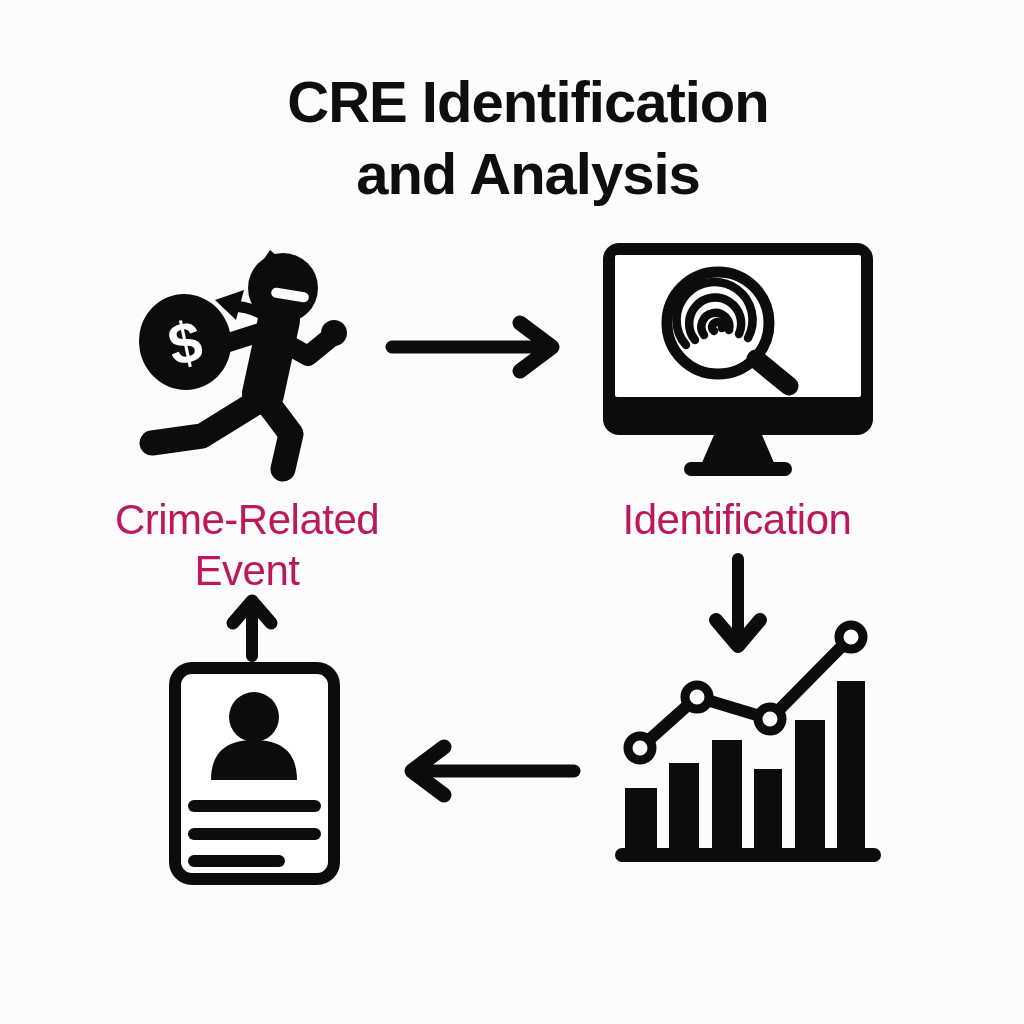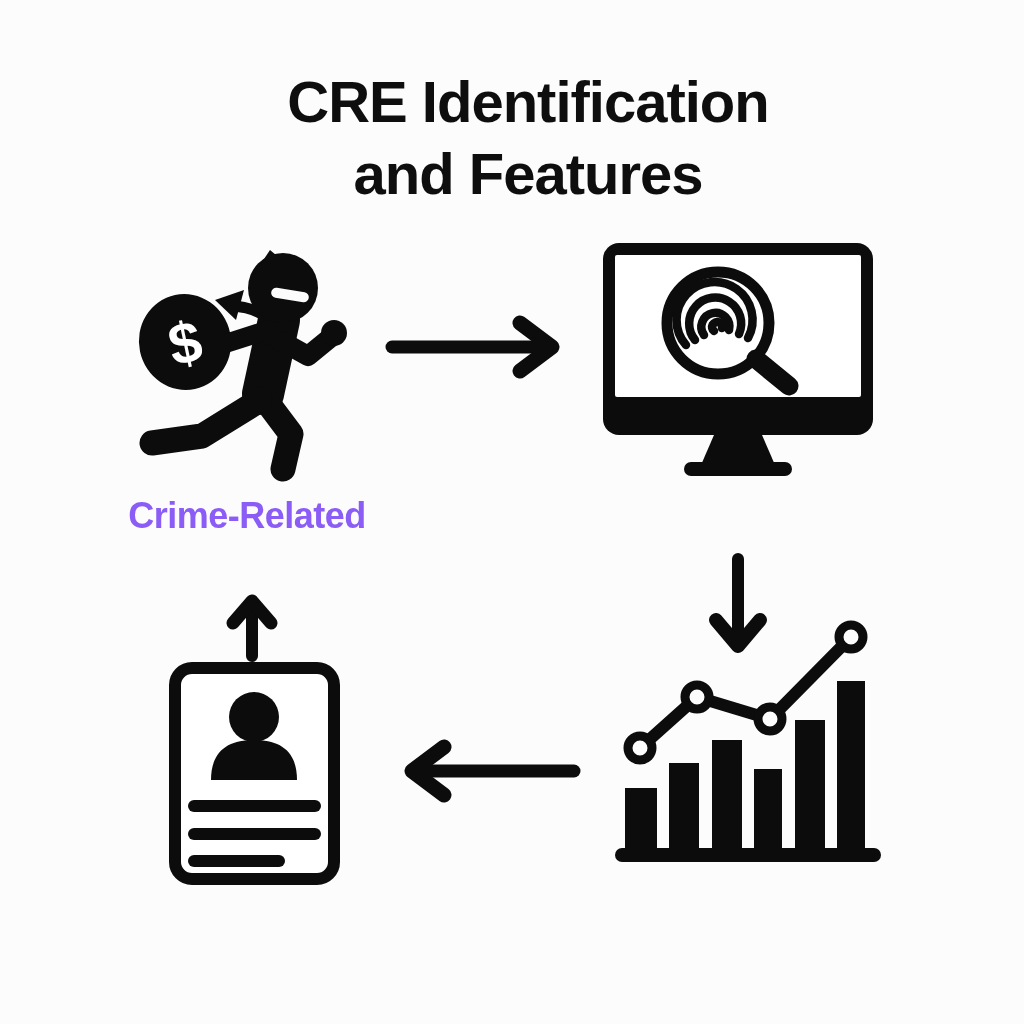--- a/index.html
+++ b/index.html
@@ -13,35 +13,35 @@
   .canvas{position:absolute;inset:0;}
   .abs{position:absolute;}
   h1.title{
     margin:16px;position:absolute;top:50px;left:0;width:1024px;
     text-align:center;
     font-size:58px;line-height:1.24;font-weight:700;
     letter-spacing:-1px;color:#0e0e0e;
   }
   .node-label{
     position:absolute;text-align:center;
-    font-size:36px;line-height:1.22;font-weight:700;
-    letter-spacing:-0.5px;color:#8b5cf6;
+    font-size:42px;line-height:1.22;font-weight:400;
+    letter-spacing:-0.5px;color:#be185d;
   }
   svg{display:block;}
   .ink-stroke{stroke:#0c0c0c;fill:none;stroke-linecap:round;stroke-linejoin:round;}
   .ink-fill{fill:#0c0c0c;stroke:none;}
 </style>
 </head>
 <body>
 
 <div class="canvas">
 
   <h1 class="title">
     <span>CRE Identification</span><br>
-    <span>and Features</span>
+    <span>and Analysis</span>
   </h1>
 
   <svg class="abs" style="left:122px;top:250px" width="268" height="232" viewBox="0 0 268 232">
 
     <ellipse class="ink-fill" cx="63" cy="92" rx="46" ry="48" transform="rotate(-12 63 92)"></ellipse>
     <polygon class="ink-fill" points="93,50 122,40 114,70"></polygon>
 
     <path class="ink-stroke" d="M110,56 Q142,58 154,78" stroke-width="11"></path>
 
     <path class="ink-stroke" d="M157,70 L141,144" stroke-width="42"></path>
@@ -80,22 +80,24 @@
     <g class="ink-stroke" stroke-width="8.5">
       <path d="M88,107 A38,38 0 1 1 150,100"></path>
       <path d="M97,102 A26,26 0 1 1 141,96"></path>
       <path d="M106,97 A14,14 0 1 1 131,92"></path>
       <path d="M116,93 A5,5 0 1 1 124,90"></path>
     </g>
   </svg>
 
   <div class="node-label" style="left:77px;top:494px;width:340px">
     <span>Crime-Related</span><br>
+    <span>Event</span>
   </div>
 
+  <div class="node-label" style="left:567px;top:494px;width:340px">Identification</div>
 
   <svg class="abs" style="left:706px;top:551px" width="64" height="112" viewBox="0 0 64 112">
     <path class="ink-stroke" d="M32,8 L32,90" stroke-width="12"></path>
     <path class="ink-stroke" d="M10,69 L32,95 L54,69" stroke-width="14"></path>
   </svg>
 
   <svg class="abs" style="left:221px;top:592px" width="62" height="72" viewBox="0 0 62 72">
     <path class="ink-stroke" d="M31,64 L31,14" stroke-width="12"></path>
     <path class="ink-stroke" d="M12,31 L31,9 L50,31" stroke-width="13"></path>
   </svg>

